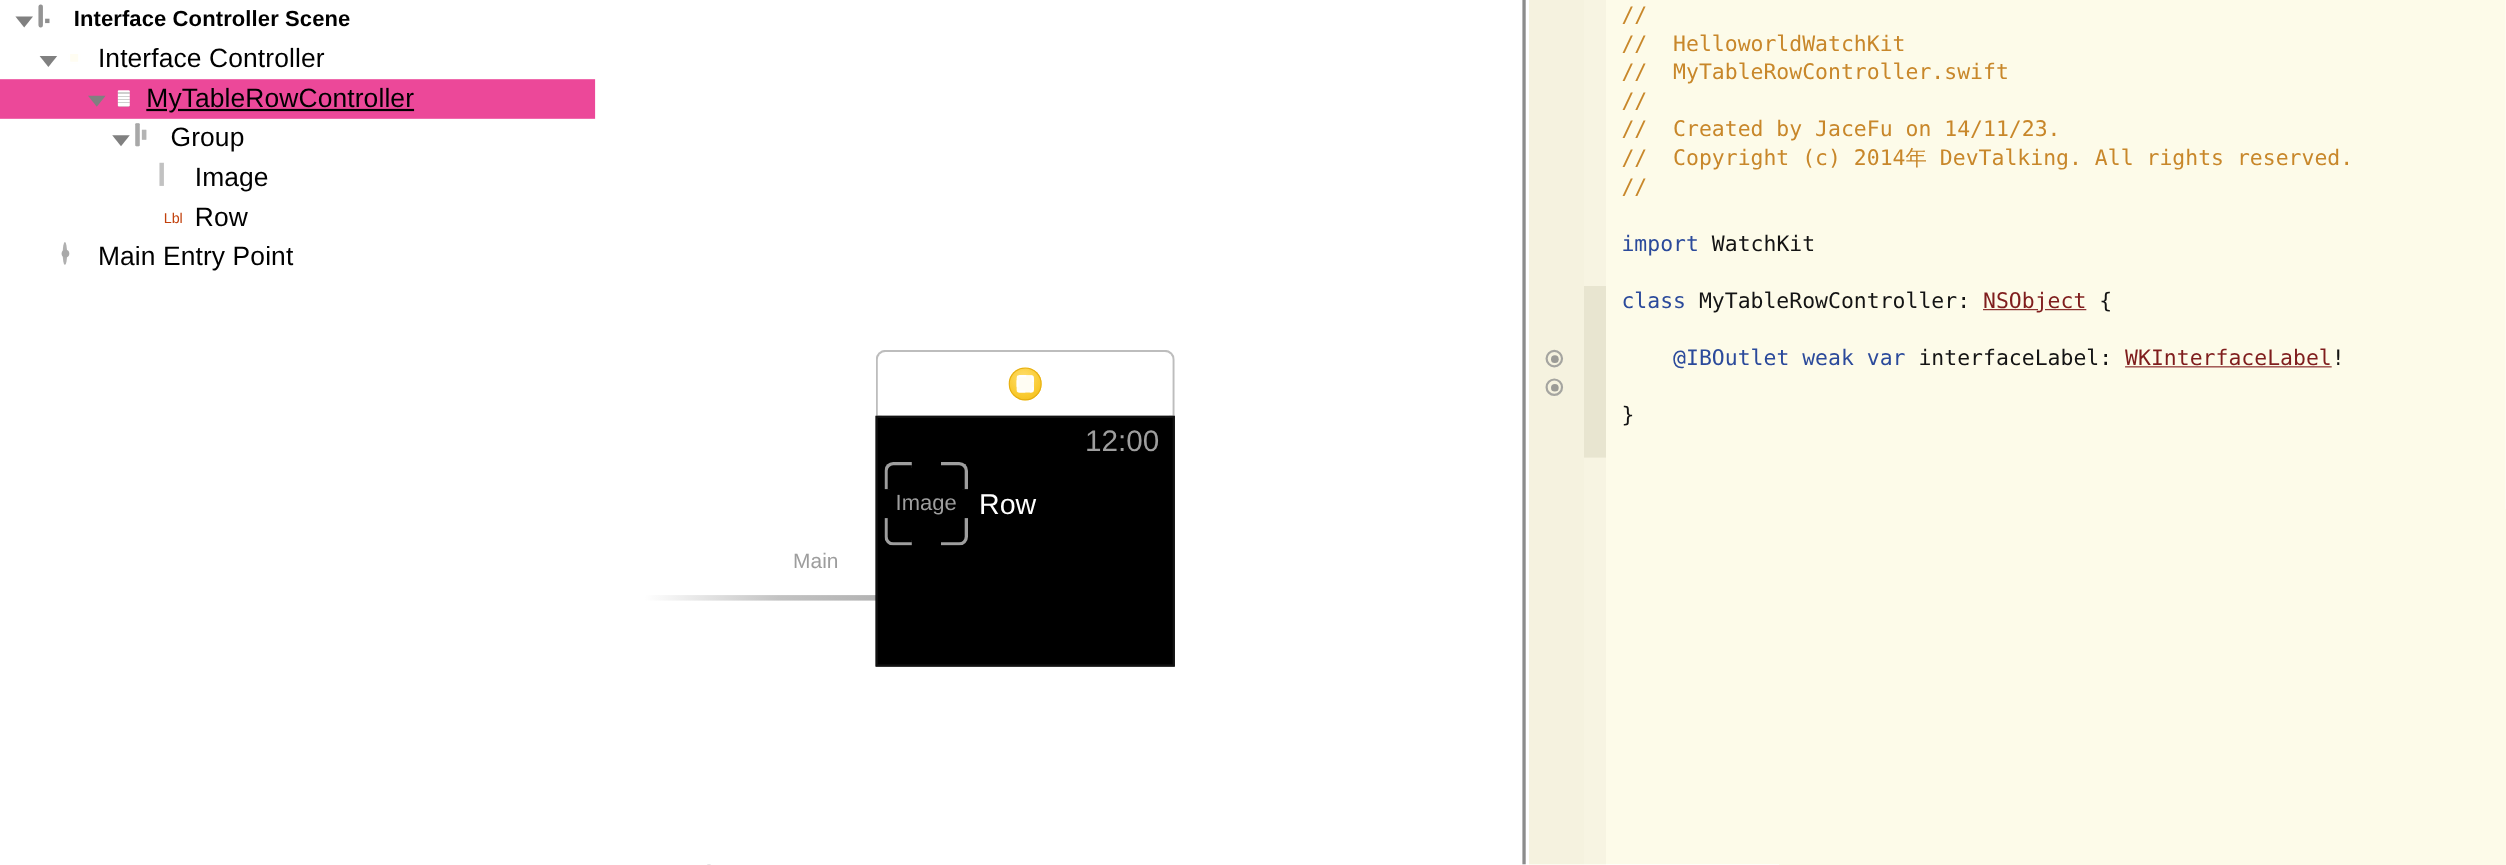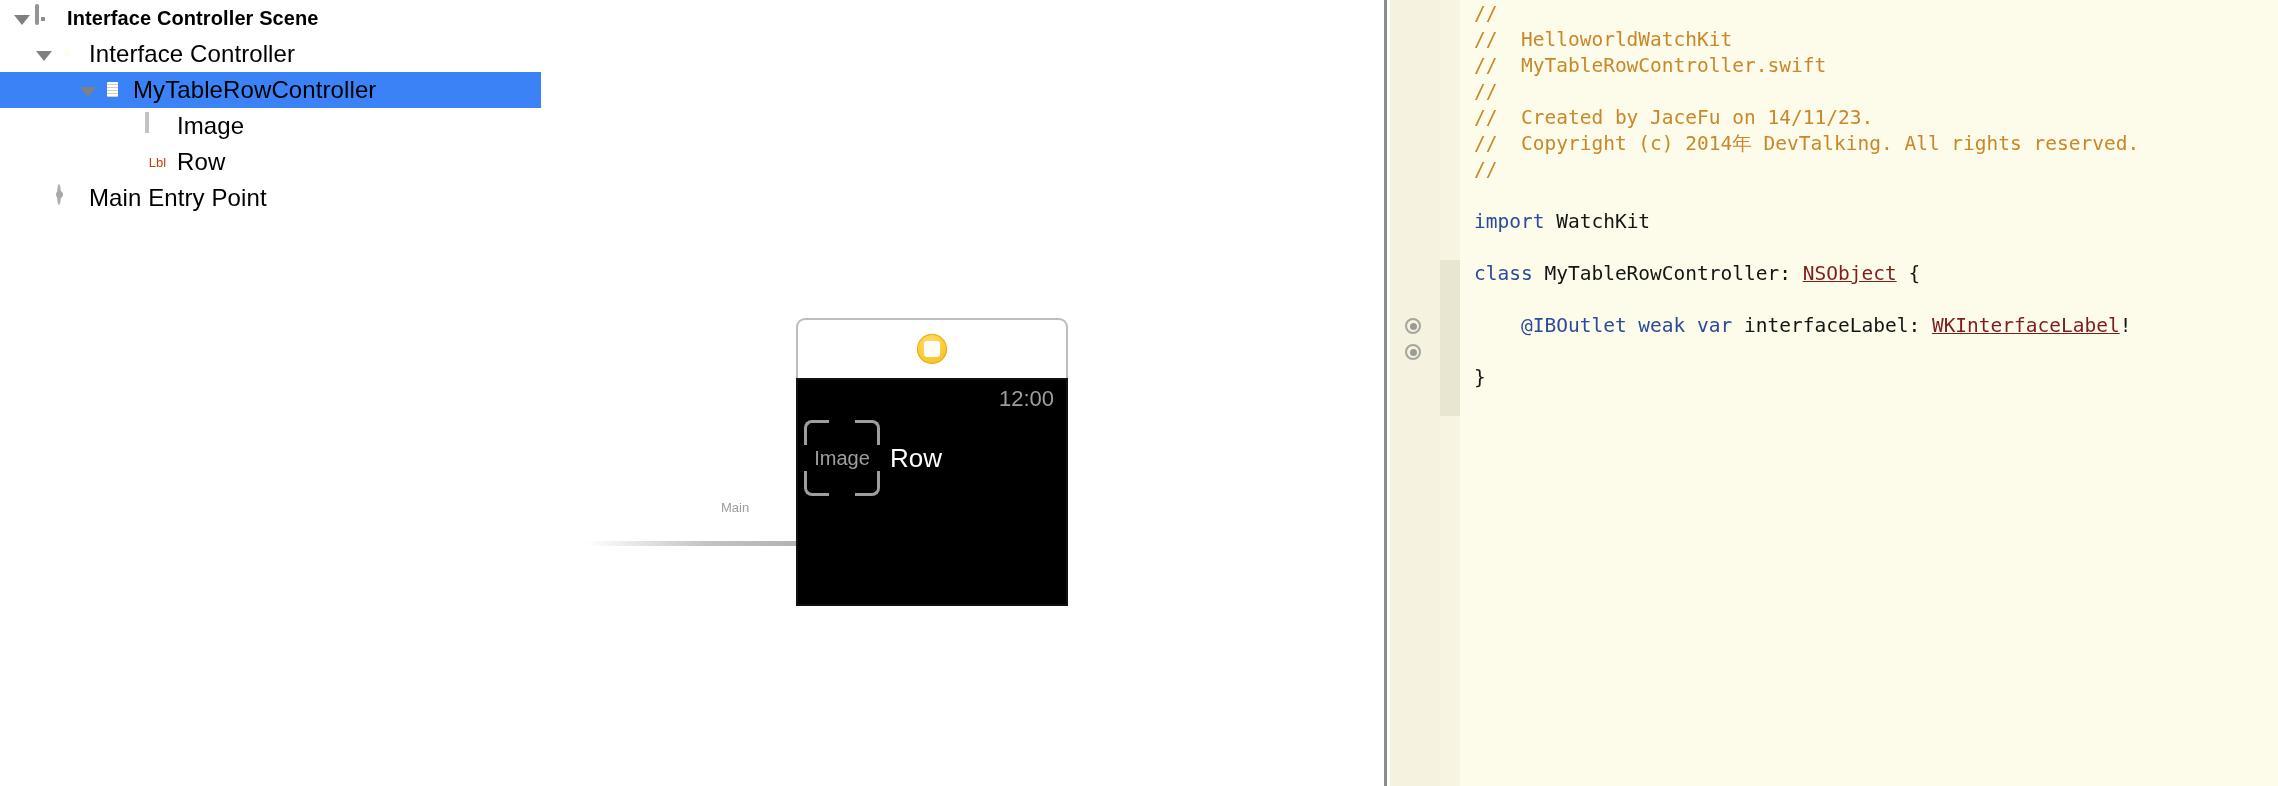--- a/index.html
+++ b/index.html
@@ -14,21 +14,21 @@
     position:absolute;left:0;top:0;width:646px;height:786px;
     background:#ffffff;
   }
   #outline-panel .panel-divider{
     position:absolute;right:0;top:0;width:3px;height:786px;background:#8c8c8c;
   }
   .tree-row{
     position:relative;height:36px;display:flex;align-items:center;
     box-sizing:border-box;
   }
-  .tree-row.selected{background:#3b82f6;}
+  .tree-row.selected{background:#ec4899;text-decoration:underline;}
   .disclosure{
     width:19px;height:19px;flex:0 0 19px;margin-right:4px;position:relative;
   }
   .disclosure.open::before{
     content:"";position:absolute;left:2px;top:6px;
     border-left:8px solid transparent;border-right:8px solid transparent;
     border-top:10px solid #808080;
   }
   .disclosure.none{visibility:hidden;}
   .node-icon{
@@ -126,21 +126,21 @@
   }
   #canvas-panel .panel-divider-right{
     position:absolute;right:0;top:0;width:3px;height:786px;background:#8c8c8c;
   }
 
   
   #main-segue{
     position:absolute;left:45px;top:500px;width:295px;height:70px;
   }
   #main-segue .segue-label{
-    position:absolute;left:135px;top:0px;font-size:13px;color:#9d9d9d;
+    position:absolute;left:135px;top:0px;font-size:19px;color:#9d9d9d;
   }
 
   
   #watch-device{
     position:absolute;left:255px;top:318px;width:272px;height:288px;
   }
   .watch-bezel{
     position:absolute;left:0;top:0;width:272px;height:60px;box-sizing:border-box;
     background:#ffffff;border:2px solid #bdbdbd;border-bottom:none;
     border-radius:9px 9px 0 0;
@@ -153,21 +153,21 @@
   }
   .watch-bezel .scene-badge::after{
     content:"";position:absolute;left:7px;top:7px;width:16px;height:16px;box-sizing:border-box;
     border:2px dashed #ffffff;background:#fffdf3;border-radius:3px;
   }
   .watch-screen{
     position:absolute;left:0;top:60px;width:272px;height:228px;background:#000000;
     border:2px solid #111;box-sizing:border-box;overflow:hidden;
   }
   .watch-time{
-    position:absolute;right:12px;top:6px;font-size:22px;color:#9e9e9e;
+    position:absolute;right:12px;top:6px;font-size:27px;color:#9e9e9e;
   }
   .row-group{
     position:absolute;left:6px;top:40px;display:flex;align-items:center;
   }
   .img-placeholder{
     width:76px;height:76px;box-sizing:border-box;position:relative;
     display:flex;align-items:center;justify-content:center;
     font-size:20px;color:#9e9e9e;
   }
   .img-placeholder .corner{position:absolute;width:22px;height:22px;border:3px solid #9e9e9e;}
@@ -225,20 +225,26 @@
         <span style="display: inline-block; flex: 0 0 auto; width: 34px;"></span>
         <span class="disclosure open"></span>
         <span class="node-icon"><span class="ic-ic"></span></span>
         <span class="node-label">Interface Controller</span>
       </div>
       <div class="tree-row selected">
         <span style="display: inline-block; flex: 0 0 auto; width: 78px;"></span>
         <span class="disclosure open"></span>
         <span class="node-icon"><span class="ic-rowctl"></span></span>
         <span class="node-label">MyTableRowController</span>
+      </div>
+      <div class="tree-row">
+        <span style="display: inline-block; flex: 0 0 auto; width: 100px;"></span>
+        <span class="disclosure open"></span>
+        <span class="node-icon"><span class="ic-group"></span></span>
+        <span class="node-label">Group</span>
       </div>
       <div class="tree-row">
         <span style="display: inline-block; flex: 0 0 auto; width: 122px;"></span>
         <span class="disclosure none"></span>
         <span class="node-icon"><span class="ic-image"></span></span>
         <span class="node-label">Image</span>
       </div>
       <div class="tree-row">
         <span style="display: inline-block; flex: 0 0 auto; width: 122px;"></span>
         <span class="disclosure none"></span>

